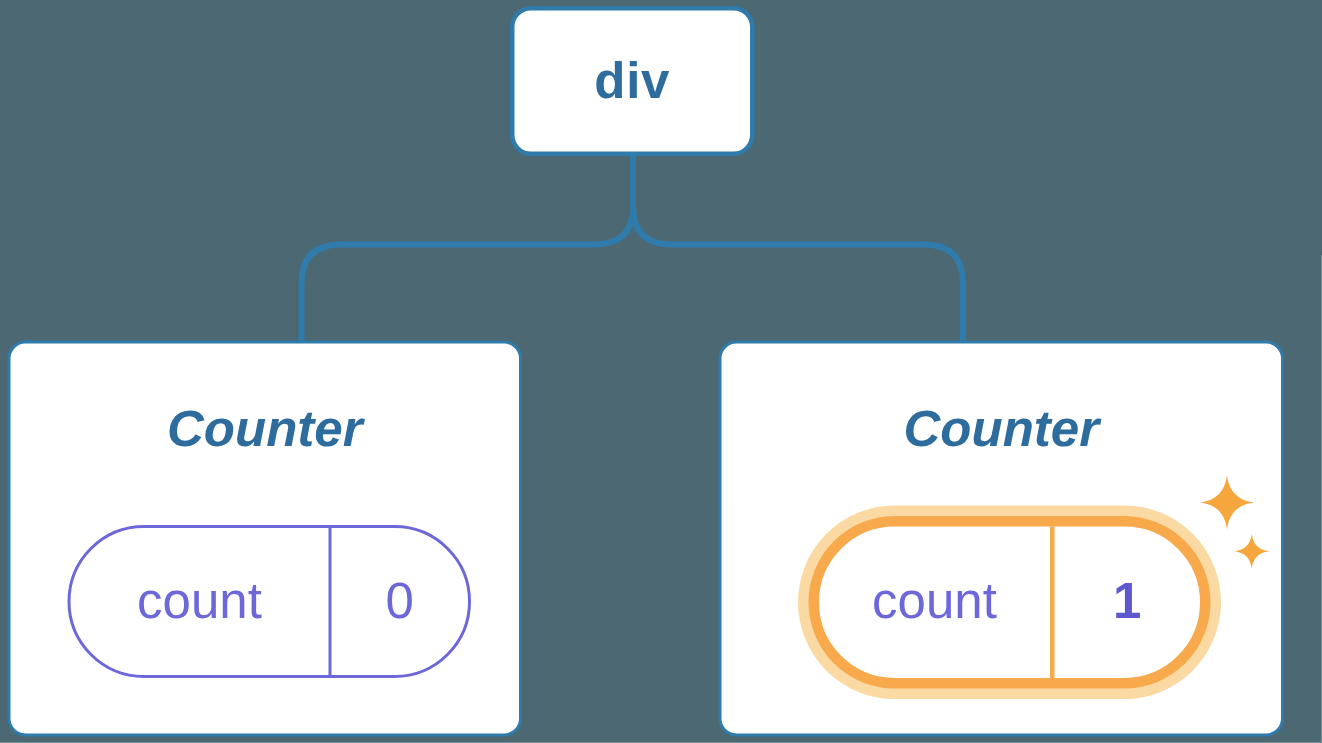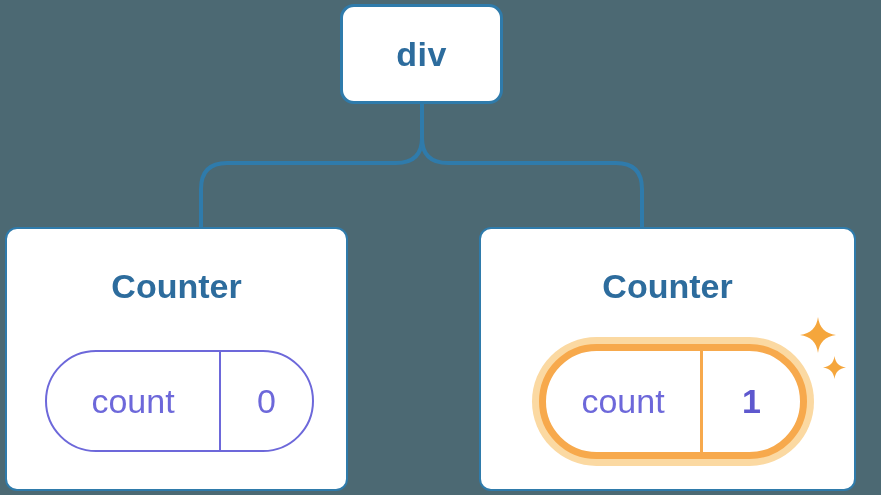--- a/index.html
+++ b/index.html
@@ -55,20 +55,21 @@
   .card-right { left: 479px; width: 377px; }
   .card-title {
     position: absolute;
     top: 38px;
     left: 0;
     width: 100%;
     text-align: center;
     color: #2d6c9d;
     font-size: 34px;
     font-weight: 600;
+    font-style: italic;
   }
   .pill {
     position: absolute;
     box-sizing: border-box;
     display: flex;
     align-items: stretch;
     background: #ffffff;
   }
   .pill-plain {
     left: 38px;

